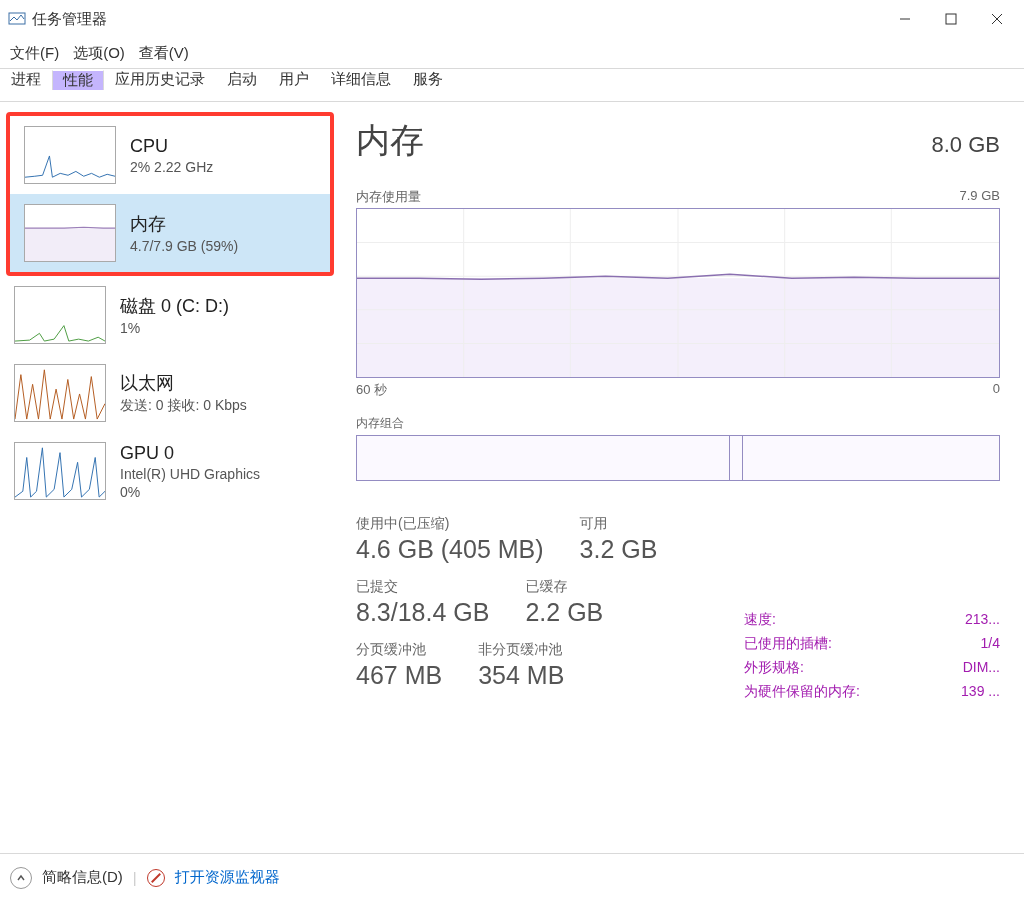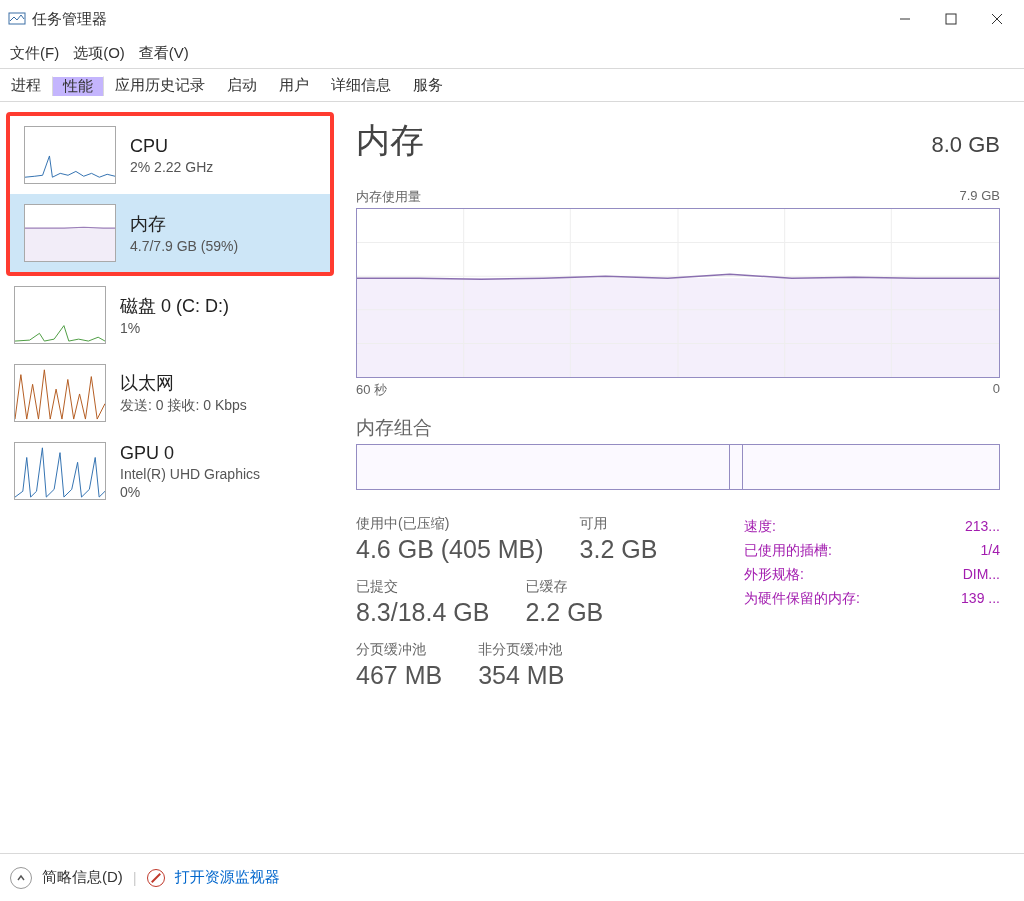--- a/index.html
+++ b/index.html
@@ -39,21 +39,21 @@
   gap: 14px;
   padding: 0 10px;
   font-size: 15px;
 }
 .menubar span { cursor: default; }
 .tabs {
   display: flex;
   border-top: 1px solid #d9d9d9;
   border-bottom: 1px solid #d9d9d9;
   height: 34px;
-  align-items: center;
+  align-items: flex-start;
 }
 .tab {
   padding: 0 10px;
   display: flex;
   align-items: center;
   font-size: 15px;
   border-right: 1px solid transparent;
   border-left: 1px solid transparent;
   border-top: 1px solid transparent;
   position: relative;
@@ -125,37 +125,38 @@
   margin-top: 2px;
 }
 .big-chart svg { width: 100%; height: 100%; display: block; }
 .axis-row {
   display: flex;
   justify-content: space-between;
   font-size: 13px;
   color: #666;
   margin-top: 3px;
 }
-.comp-label { font-size: 19px; color: #666; margin-top: 16px; }
+.comp-label { font-size: 12px; color: #666; margin-top: 16px; }
 .comp-bar {
   height: 46px;
   border: 1px solid #948cc2;
   background: linear-gradient(to bottom, #fbf9ff, #fbf9ff);
   margin-top: 3px;
   position: relative;
 }
 .comp-bar .seg {
   position: absolute;
   top: 0; bottom: 0;
   border-left: 1px solid #948cc2;
 }
 .stats {
-  margin-top: 25px;
+  margin-top: 34px;
   display: flex;
   gap: 43px;
+  align-items: flex-end;
 }
 .stats-left { flex: 1; }
 .stat-row { display: flex; gap: 36px; margin-bottom: 14px; }
 .stat .lbl { font-size: 14px; color: #666; }
 .stat .val { font-size: 25px; color: #555; margin-top: 2px; }
 .stats-right {
   width: 256px;
   font-size: 14px;
   color: #a21caf;
 }

